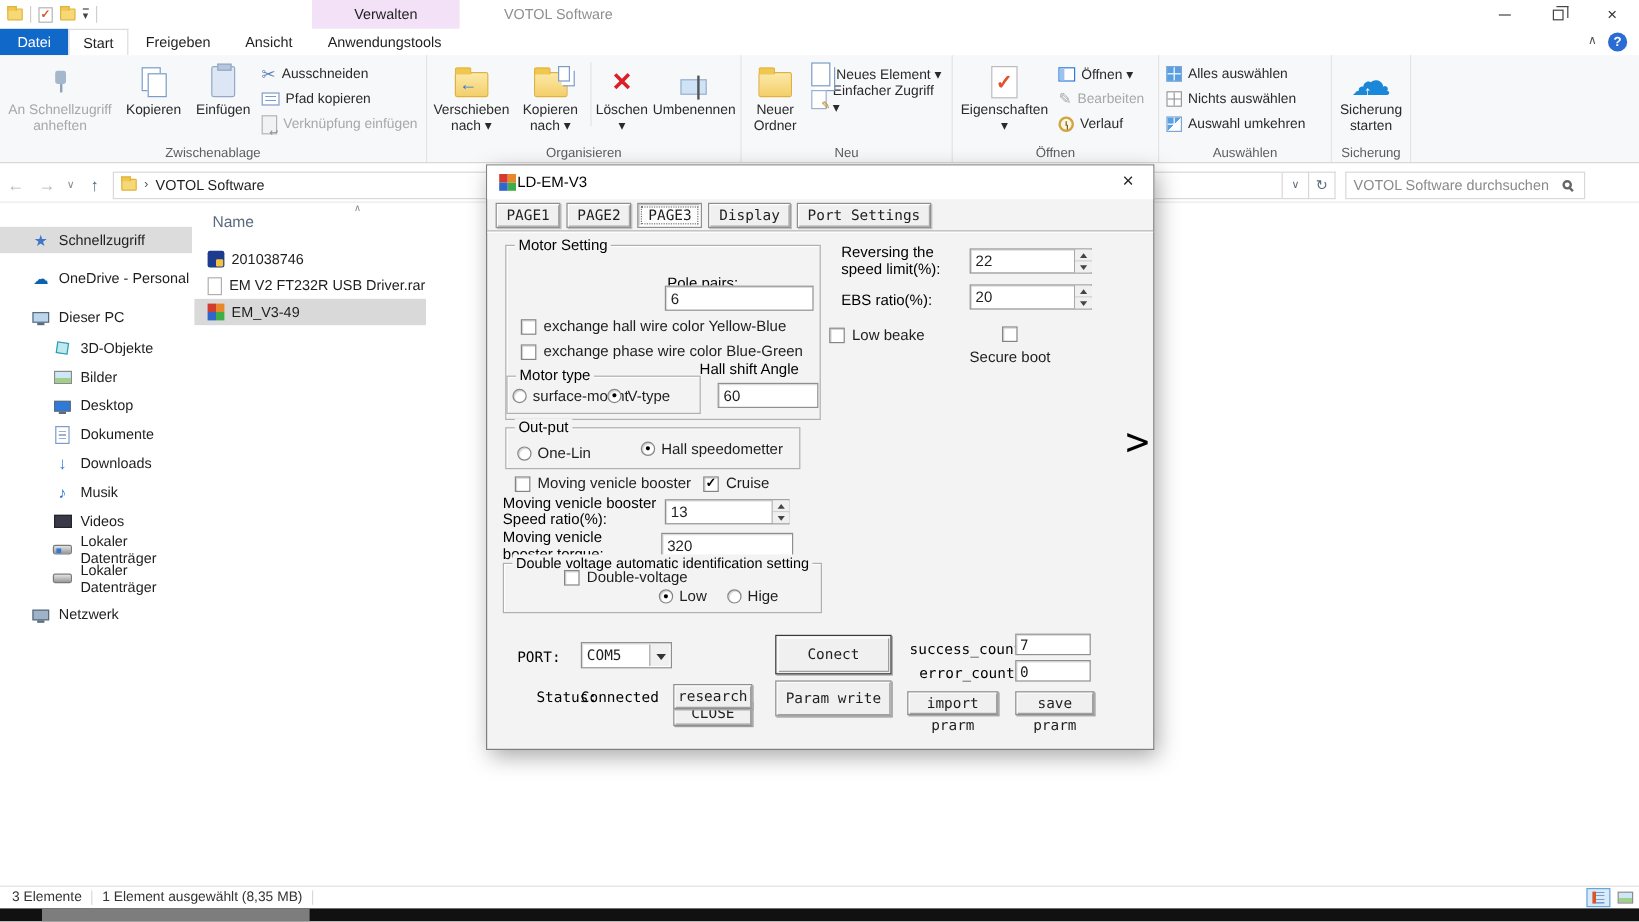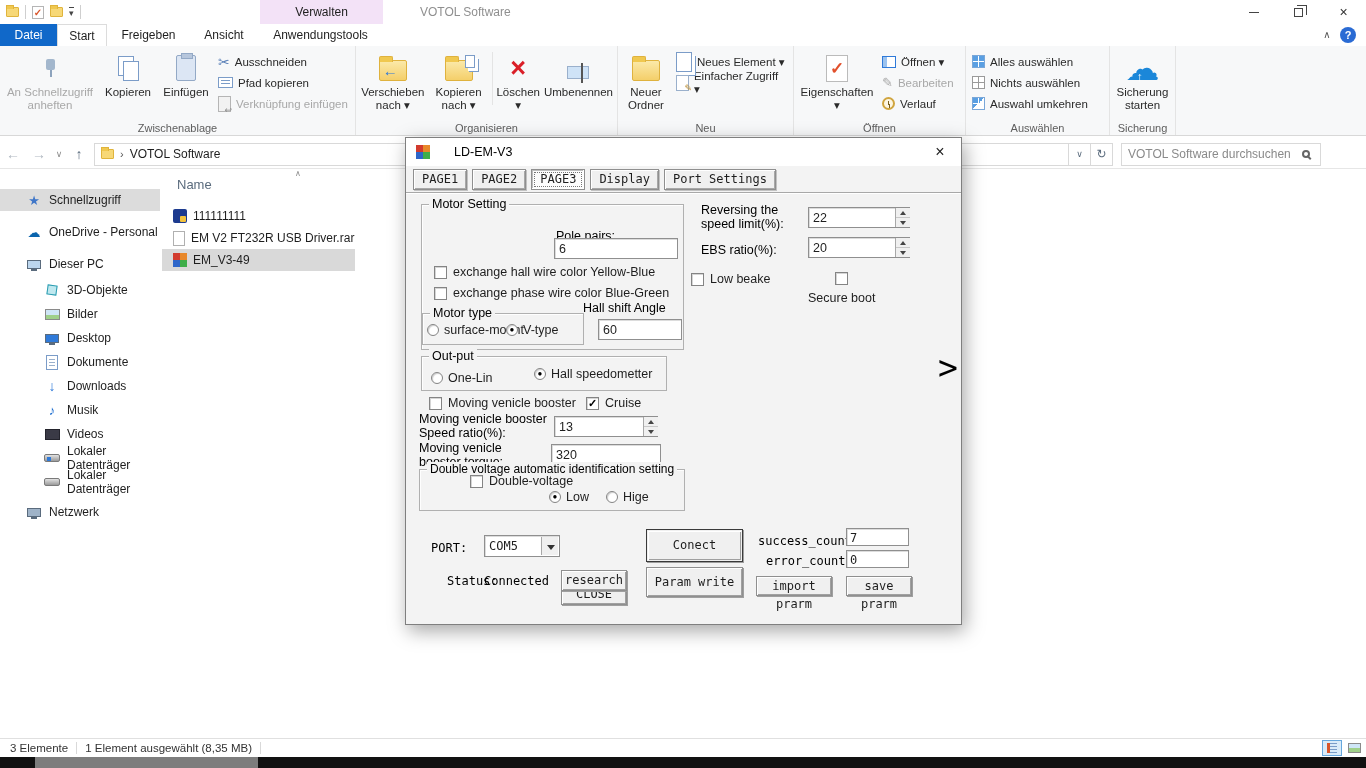--- a/index.html
+++ b/index.html
@@ -140,21 +140,21 @@
   .viewbtns { position:absolute; right:2px; top:1px; display:flex; gap:2px; }
   .vb { width:20px; height:16px; display:flex; align-items:center; justify-content:center; }
   .vb.active { background:#d9ebf9; border:1px solid #66a7dd; }
   .vb-list { width:10px; height:10px; background:repeating-linear-gradient(#7a9cc8 0 1px,transparent 1px 3px); border-left:3px solid #d9552a; }
   .vb-thumb { width:13px; height:10px; border:1px solid #8a8a8a; background:linear-gradient(180deg,#cfe6f7 55%,#9fd08a 55%); }
   #bottomstrip { left:0; top:757px; width:1366px; height:11px; background:#111; }
   #bottomstrip .seg { position:absolute; left:35px; top:0; width:223px; height:11px; background:#7d7d7d; }
 
   
   #dialog { left:405px; top:137px; width:557px; height:488px; background:#f3f3f3; border:1px solid #7f7f7f; box-shadow:3px 6px 18px rgba(0,0,0,.35); }
-  #dlg-titlebar { position:absolute; left:0; top:0; width:100%; height:28px; background:#fff; display:flex; align-items:center; padding-left:10px; gap:24px; }
+  #dlg-titlebar { position:absolute; left:0; top:0; width:100%; height:28px; background:#fff; display:flex; align-items:center; padding-left:10px; gap:1px; }
   #dlg-title { font-size:12.5px; color:#000; }
   #dlg-close { position:absolute; right:6px; top:2px; width:30px; height:24px; text-align:center; line-height:24px; font-size:16px; color:#222; }
   .dtabs { position:absolute; left:7px; top:31px; display:flex; gap:5px; }
   .dtab { height:21px; padding:0 8px; line-height:19px; font-family:"DejaVu Sans Mono",monospace; font-size:12px; background:#f0f0f0; border:1px solid #8f8f8f; box-shadow:inset 1px 1px 0 #fff, inset -1px -1px 0 #a8a8a8, 1px 1px 0 #c2c2c2; }
   .dtab.active { background:#fcfcfc; box-shadow:inset -1px -1px 0 #fff, inset 1px 1px 0 #bdbdbd; outline:1px dotted #777; outline-offset:-4px; }
   .dsep { position:absolute; left:0; top:54px; width:100%; height:2px; border-top:1px solid #a8a8a8; border-bottom:1px solid #fff; }
   .gbox { position:absolute; border:1px solid #b0b0b0; box-shadow:inset 1px 1px 0 rgba(255,255,255,.9); }
   .gcap { position:absolute; top:-8px; left:7px; background:#f3f3f3; padding:0 3px; font-size:12.5px; color:#000; white-space:nowrap; }
   .dlbl { position:absolute; font-size:12.5px; color:#000; white-space:nowrap; line-height:14px; }
   .dinput { position:absolute; background:#fff; border:1px solid #8f8f8f; box-shadow:inset 1px 1px 0 #dcdcdc; font-size:12.5px; padding:2px 4px; line-height:16px; }
@@ -454,21 +454,21 @@
       </span>
     <span>Netzwerk</span>
   </div>
 </div>
 
 <div class="abs" id="filepane">
   <div id="sort-ind">∧</div>
   <div id="col-name">Name</div>
   <div class="frow" style="top:36px">
     <span class="ico-app"></span>
-    <span>111111111</span>
+    <span>201038746</span>
   </div>
   <div class="frow" style="top:58px">
     <span class="ico-rar"></span>
     <span>EM V2 FT232R USB Driver.rar</span>
   </div>
   <div class="frow sel" style="top:80px">
     <span class="ico-em"></span>
     <span>EM_V3-49</span>
   </div>
 </div>

